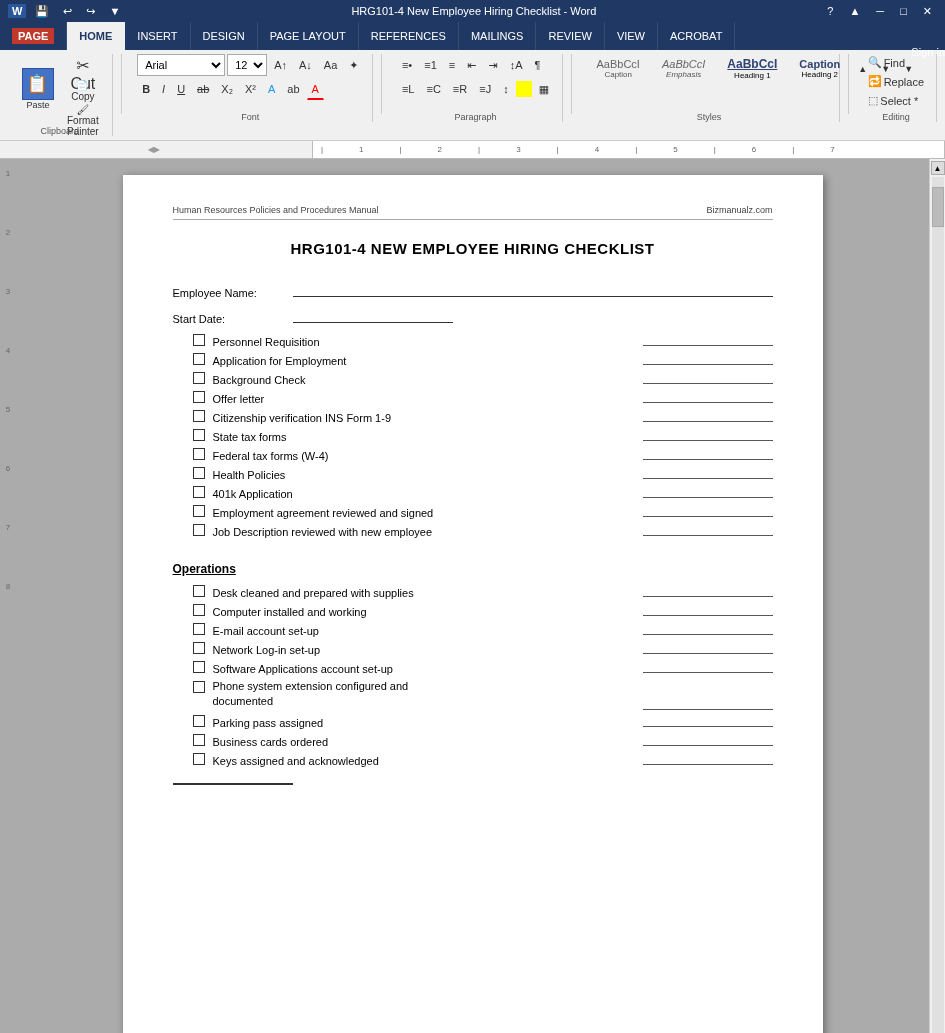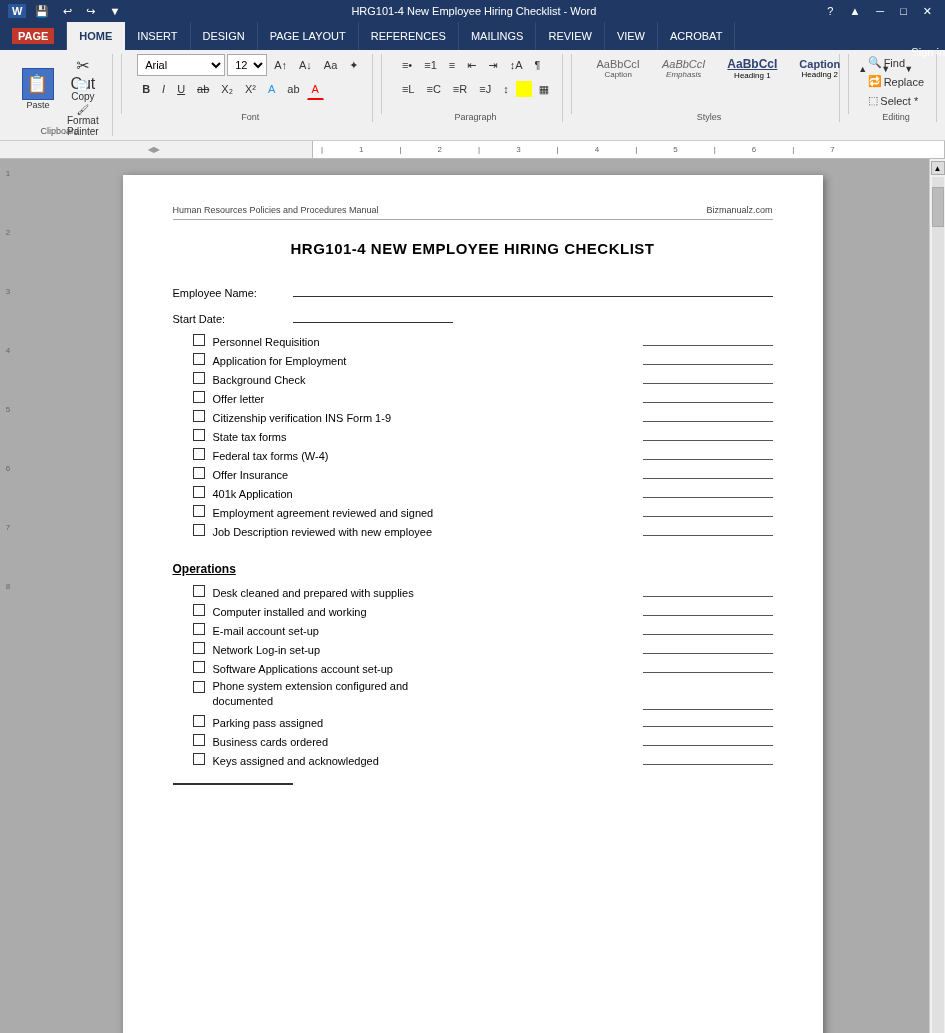--- a/index.html
+++ b/index.html
@@ -416,21 +416,21 @@
         </div>
 
         <div class="checklist-item">
           <div class="checkbox"></div>
           <span class="item-text">Federal tax forms (W-4)</span>
           <div class="item-line"></div>
         </div>
 
         <div class="checklist-item">
           <div class="checkbox"></div>
-          <span class="item-text">Offer Insurance</span>
+          <span class="item-text">Health Policies</span>
           <div class="item-line"></div>
         </div>
 
         <div class="checklist-item">
           <div class="checkbox"></div>
           <span class="item-text">401k Application</span>
           <div class="item-line"></div>
         </div>
 
         <div class="checklist-item">

